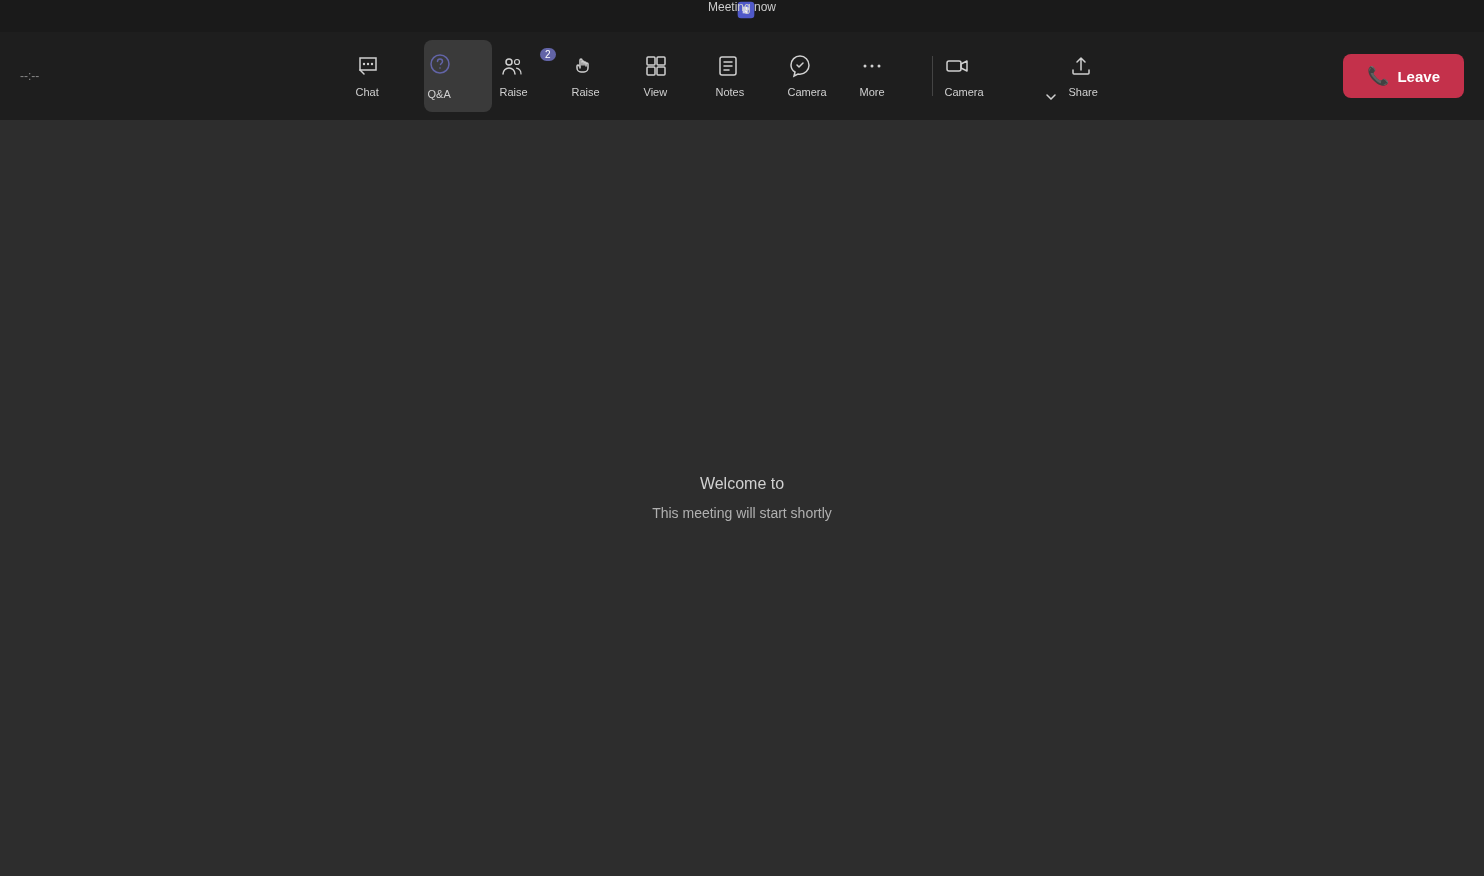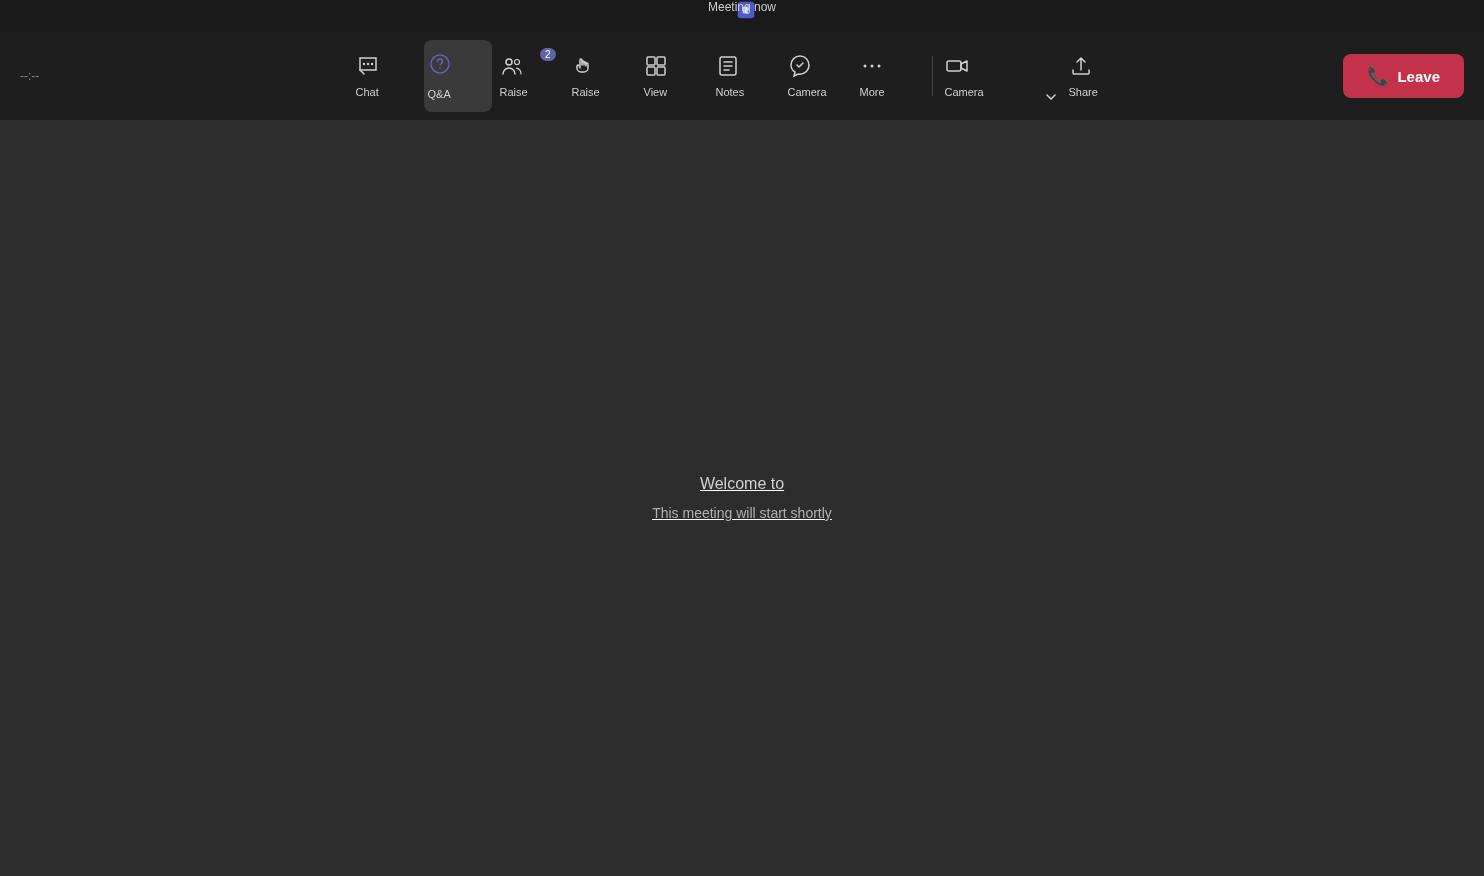--- a/index.html
+++ b/index.html
@@ -197,21 +197,20 @@
     
     .main-content {
       width: 100%;
       height: calc(876px - 32px - 88px);
       background-color: #2d2d2d;
       display: flex;
       align-items: center;
       justify-content: center;
       flex-direction: column;
       gap: 8px;
-      text-decoration: underline;
     }
 
     .welcome-text {
       font-size: 16px;
       color: #d0d0d0;
       font-weight: 400;
     }
 
     .meeting-name {
       font-size: 40px;

